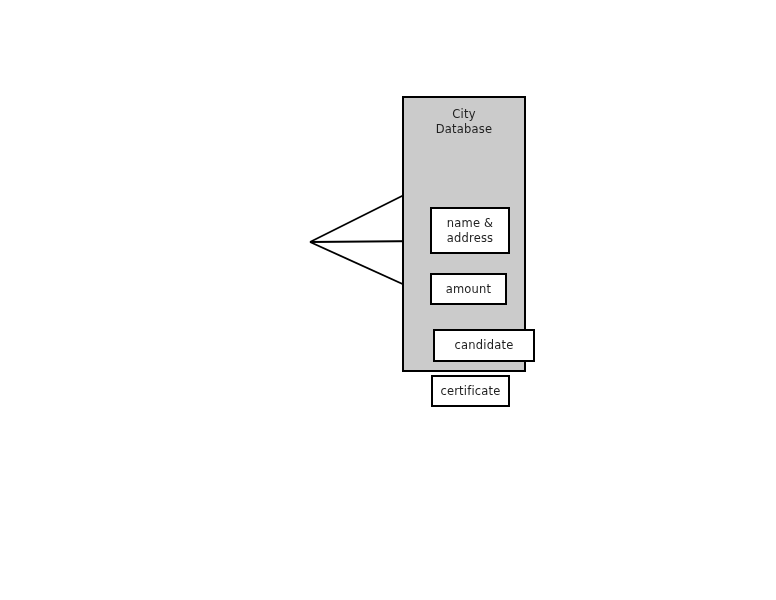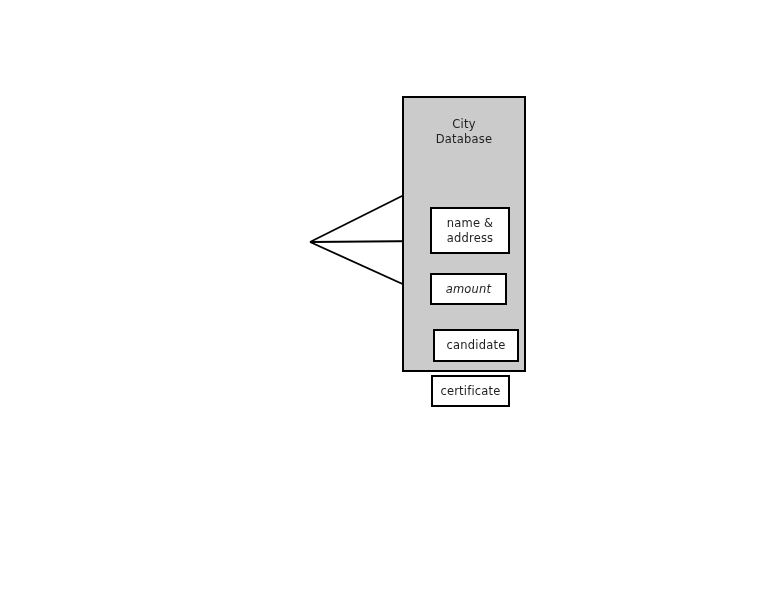--- a/index.html
+++ b/index.html
@@ -35,32 +35,32 @@
     letter-spacing: 0.2px;
   }
   #susan-box {
     left: 186px; top: 139px; width: 124px; height: 206px;
     display: flex; align-items: center; justify-content: center;
   }
   #db-container {
     left: 402px; top: 96px; width: 124px; height: 276px;
   }
   .db-title {
-    padding-top: 19px;
+    padding-top: 9px;
     width: 100%;
   }
   .field-box {
     position: absolute;
     background: var(--field-fill, #ffffff);
     border: 2px solid var(--box-border, #000000);
     display: flex; align-items: center; justify-content: center; margin-top: 48px;
   }
   #field-name-address { left: 430px; top: 159px; width: 80px; height: 47px; }
-  #field-amount      { left: 430px; top: 225px; width: 77px; height: 32px; font-style: italic; }
-  #field-candidate   { left: 433px; top: 281px; width: 86px; height: 33px; }
+  #field-amount      { left: 430px; top: 225px; width: 77px; height: 32px; }
+  #field-candidate   { left: 433px; top: 281px; width: 102px; height: 33px; }
   #field-certificate { left: 431px; top: 327px; width: 79px; height: 32px; }
 </style>
 </head>
 <body>
 
 <div class="canvas">
 
   <svg class="arrow-layer" width="776" height="600" viewBox="0 0 776 600">
     <defs>
       <marker id="ah" markerUnits="userSpaceOnUse" markerWidth="14" markerHeight="11" refX="12" refY="5" orient="auto">

